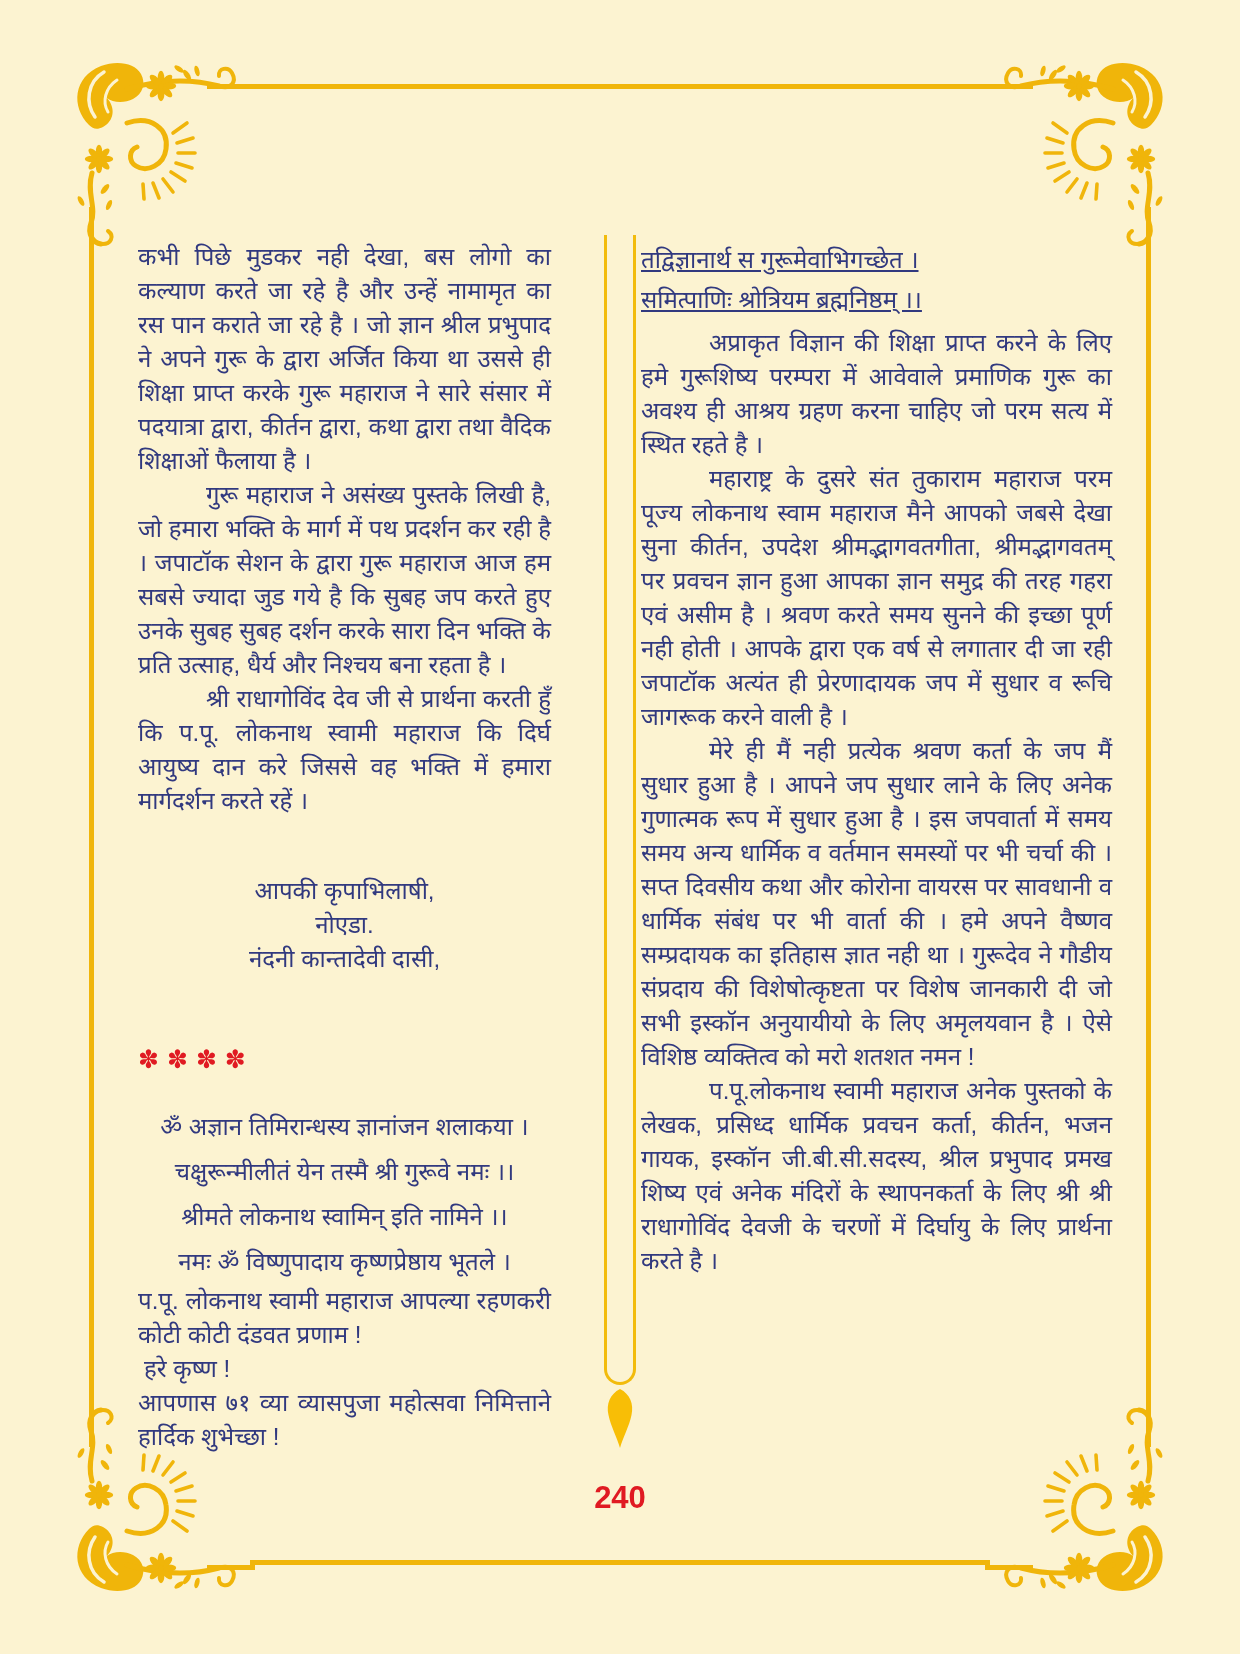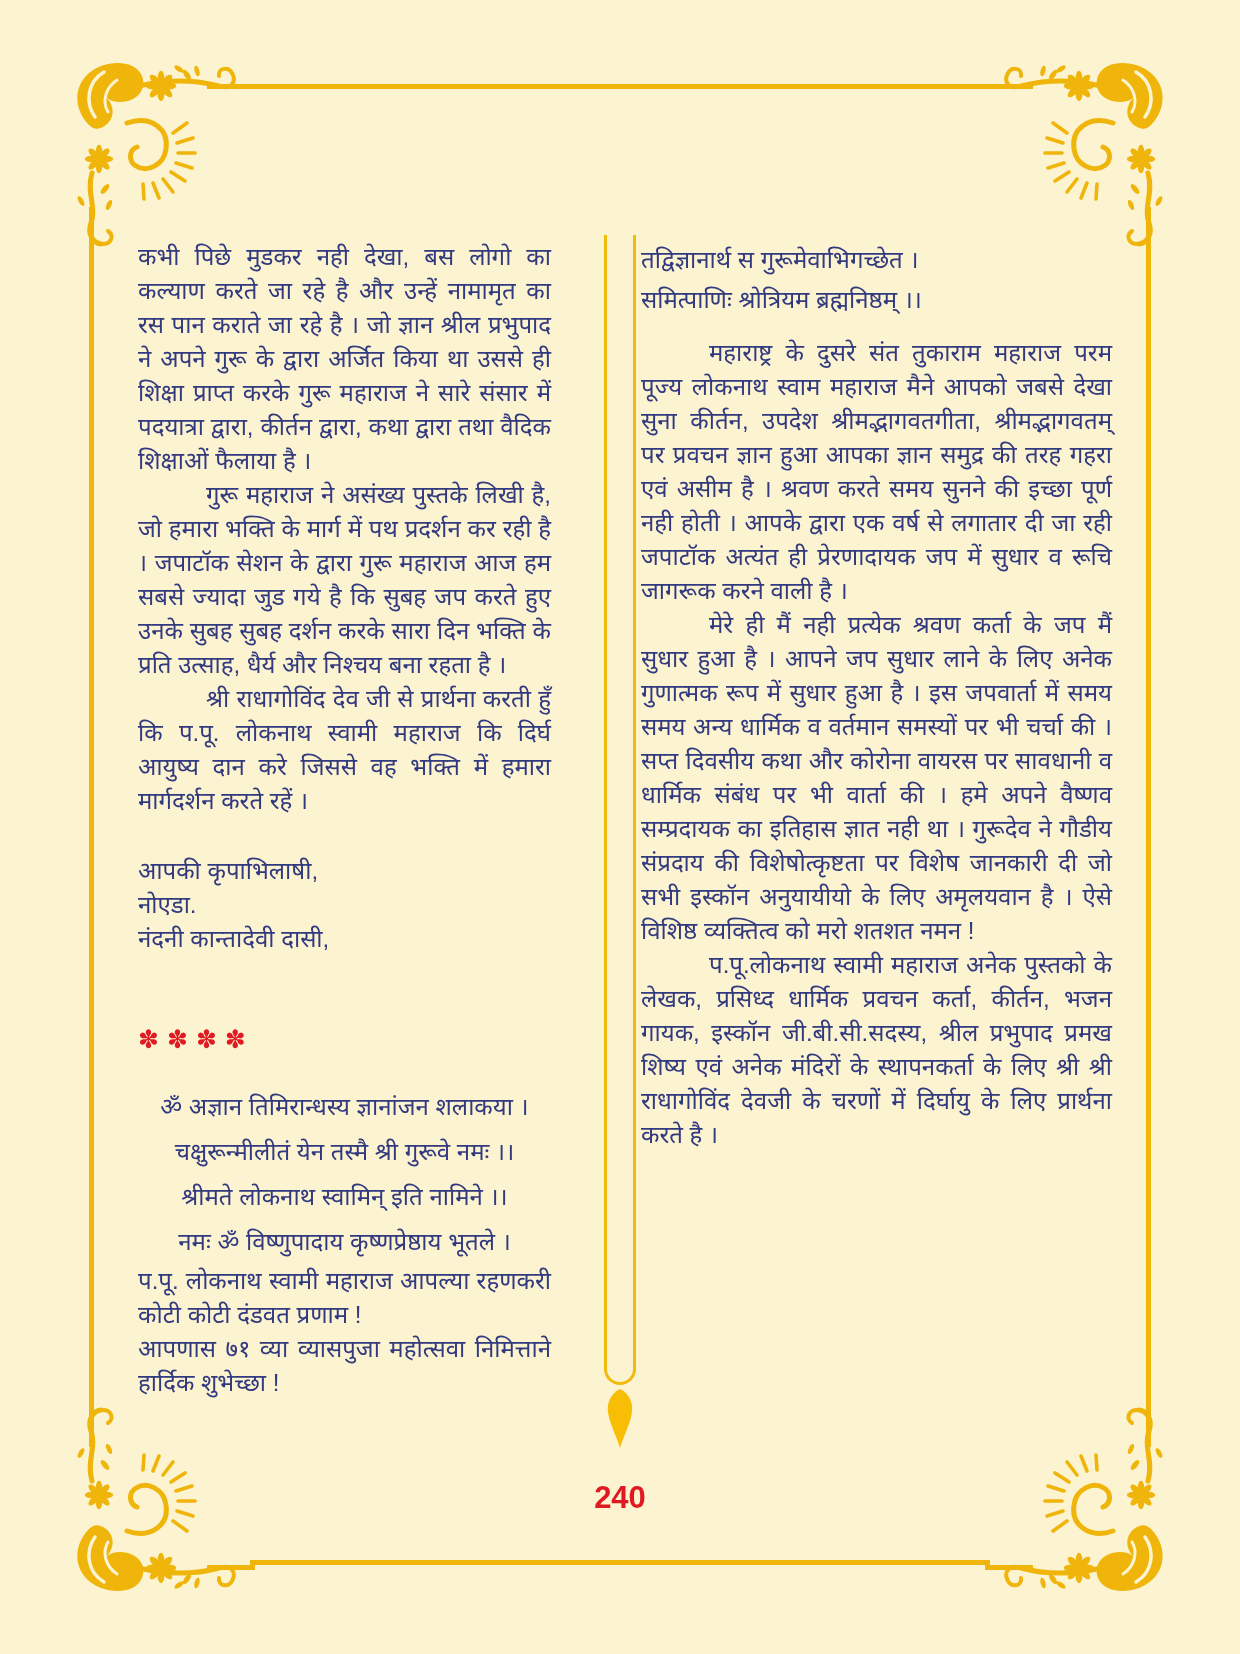--- a/index.html
+++ b/index.html
@@ -29,24 +29,24 @@
     border-bottom-left-radius:17px;border-bottom-right-radius:17px;
     box-sizing:border-box;
   }
   .divider-drop{position:absolute;left:605px;top:1388px;}
   
   .col{position:absolute;top:240px;font-size:24px;line-height:34px;text-align:justify;}
   .col-left{left:138px;width:413px;}
   .col-right{left:641px;width:471px;}
   .col p{margin:0;}
   .indent{text-indent:68px;}
-  .signoff{margin-top:36px;text-align:left;}
+  .signoff{margin-top:56px;text-align:center;}
   .stars{margin-top:66px;color:#E01A22;font-size:25px;font-weight:bold;letter-spacing:8px;text-align:left;}
   .verse-c{margin-top:28px;text-align:center;line-height:45px;}
-  .verse-l{text-align:left;line-height:40px;margin-bottom:16px;}
+  .verse-l{text-align:left;line-height:40px;margin-bottom:6px;text-decoration:underline;}
   .p4{margin-top:38px;}
   .hk{padding-left:6px;text-align:left;}
   
   .page-number{
     position:absolute;left:0;top:1480px;width:1240px;text-align:center;
     color:#E01A22;font-size:31px;font-weight:bold;
     font-family:"Liberation Sans","DejaVu Sans",sans-serif;
   }
   .gold{fill:#F0B50A;}
   .gold-s{stroke:#F0B50A;fill:none;stroke-linecap:round;}
@@ -154,26 +154,28 @@
     <div>नंदनी कान्तादेवी दासी,</div>
   </div>
   <div class="stars">✽✽✽✽</div>
   <div class="verse-c">
     <div>ॐ अज्ञान तिमिरान्धस्य ज्ञानांजन शलाकया ।</div>
     <div>चक्षुरून्मीलीतं येन तस्मै श्री गुरूवे नमः ।।</div>
     <div>श्रीमते लोकनाथ स्वामिन् इति नामिने ।।</div>
     <div>नमः ॐ विष्णुपादाय कृष्णप्रेष्ठाय भूतले ।</div>
   </div>
   <p class="p4">प.पू. लोकनाथ स्वामी महाराज आपल्या रहणकरी कोटी कोटी दंडवत प्रणाम !</p>
+  <p class="hk">हरे कृष्ण !</p>
   <p>आपणास ७१ व्या व्यासपुजा महोत्सवा निमित्ताने हार्दिक शुभेच्छा !</p>
 </div>
 
 <div class="col col-right">
   <div class="verse-l">
     <div>तद्विज्ञानार्थ स गुरूमेवाभिगच्छेत ।</div>
     <div>समित्पाणिः श्रोत्रियम ब्रह्मनिष्ठम् ।।</div>
   </div>
+  <p class="indent">अप्राकृत विज्ञान की शिक्षा प्राप्त करने के लिए हमे गुरूशिष्य परम्परा में आवेवाले प्रमाणिक गुरू का अवश्य ही आश्रय ग्रहण करना चाहिए जो परम सत्य में स्थित रहते है ।</p>
   <p class="indent">महाराष्ट्र के दुसरे संत तुकाराम महाराज परम पूज्य लोकनाथ स्वाम महाराज मैने आपको जबसे देखा सुना कीर्तन, उपदेश श्रीमद्भागवतगीता, श्रीमद्भागवतम् पर प्रवचन ज्ञान हुआ आपका ज्ञान समुद्र की तरह गहरा एवं असीम है । श्रवण करते समय सुनने की इच्छा पूर्ण नही होती । आपके द्वारा एक वर्ष से लगातार दी जा रही जपाटॉक अत्यंत ही प्रेरणादायक जप में सुधार व रूचि जागरूक करने वाली है ।</p>
   <p class="indent">मेरे ही मैं नही प्रत्येक श्रवण कर्ता के जप मैं सुधार हुआ है । आपने जप सुधार लाने के लिए अनेक गुणात्मक रूप में सुधार हुआ है । इस जपवार्ता में समय समय अन्य धार्मिक व वर्तमान समस्यों पर भी चर्चा की । सप्त दिवसीय कथा और कोरोना वायरस पर सावधानी व धार्मिक संबंध पर भी वार्ता की । हमे अपने वैष्णव सम्प्रदायक का इतिहास ज्ञात नही था । गुरूदेव ने गौडीय संप्रदाय की विशेषोत्कृष्टता पर विशेष जानकारी दी जो सभी इस्कॉन अनुयायीयो के लिए अमृलयवान है । ऐसे विशिष्ठ व्यक्तित्व को मरो शतशत नमन !</p>
   <p class="indent">प.पू.लोकनाथ स्वामी महाराज अनेक पुस्तको के लेखक, प्रसिध्द धार्मिक प्रवचन कर्ता, कीर्तन, भजन गायक, इस्कॉन जी.बी.सी.सदस्य, श्रील प्रभुपाद प्रमख शिष्य एवं अनेक मंदिरों के स्थापनकर्ता के लिए श्री श्री राधागोविंद देवजी के चरणों में दिर्घायु के लिए प्रार्थना करते है ।</p>
 </div>
 
 <div class="page-number">240</div>
 
 </body></html>

